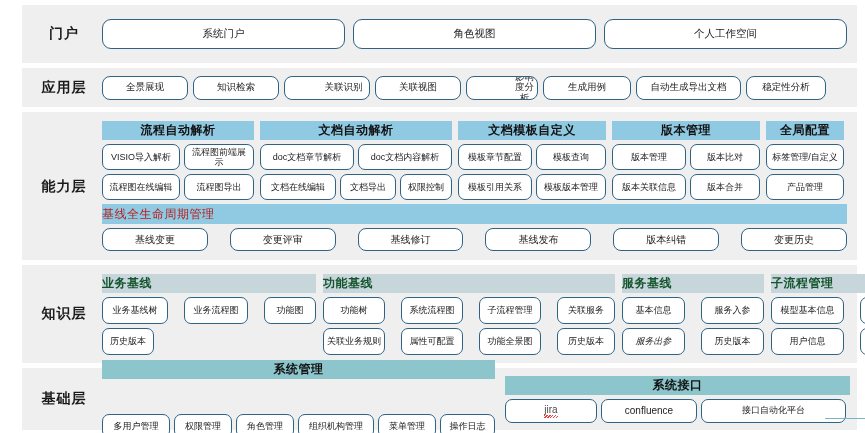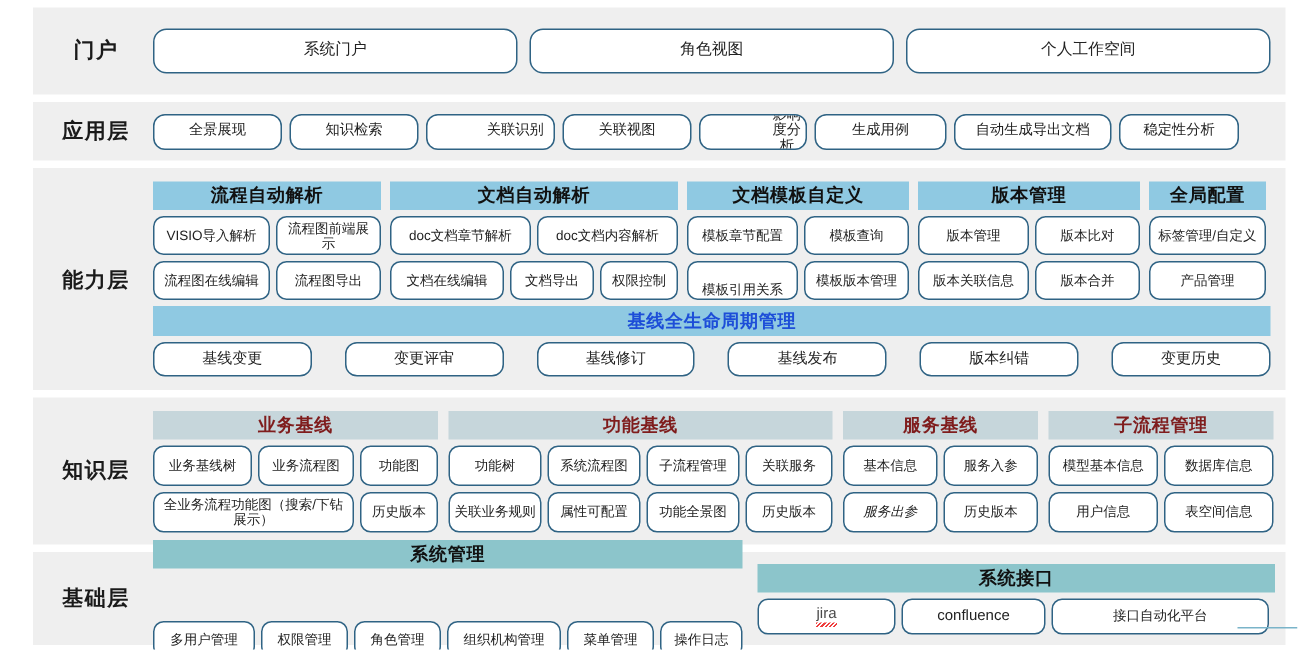--- a/index.html
+++ b/index.html
@@ -74,42 +74,42 @@
     text-align:center;
     height:19px;
     line-height:19px;
     letter-spacing:.5px;
   }
   .grp-row{display:flex;gap:4px;}
   .grp-row .btn{height:26px;}
 
   .life-head{
     background:#8fc9e2;
-    color:#1d4ed8;
+    color:#b91c1c;
     font-size:12px;
-    font-weight:bold;
-    text-align:center;
+    font-weight:normal;
+    text-align:left;
     height:20px;line-height:20px;
     letter-spacing:.5px;
   }
   .life-row{display:flex;gap:22px;}
   .life-row .btn{flex:1 1 0;height:23px;font-size:10px;border-radius:8px;}
 
   
   .band-know{height:102px;align-items:stretch;}
   .band-know .band-label{display:flex;align-items:center;justify-content:center;}
   .know-groups{display:flex;gap:7px;height:100%;align-items:center;}
   .know-group{display:flex;flex-direction:column;gap:4px;}
   .know-head{
     background:#c6d6db;
-    color:#7f1d1d;
+    color:#14532d;
     font-size:12px;font-weight:bold;
-    text-align:center;height:19px;line-height:19px;letter-spacing:.5px;
-  }
-  .know-row{display:flex;gap:4px;}
+    text-align:left;height:19px;line-height:19px;letter-spacing:.5px;
+  }
+  .know-row{display:flex;gap:16px;}
   .know-row .btn{height:27px;}
 
   
   .band-base{height:62px;align-items:stretch;}
   .band-base .band-label{display:flex;align-items:center;justify-content:center;}
   .base-groups{display:flex;gap:10px;height:100%;align-items:center;width:100%;}
   .base-group{display:flex;flex-direction:column;gap:4px;}
   .base-head{
     background:#8cc5cb;
     color:#111;
@@ -234,21 +234,21 @@
               <div class="grp-head">文档模板自定义</div>
               <div class="grp-row">
                 <div class="btn" style="flex: 0 0 74px; width: 74px;">
                   <span>模板章节配置</span>
                 </div>
                 <div class="btn" style="flex: 0 0 70px; width: 70px;">
                   <span>模板查询</span>
                 </div>
               </div>
               <div class="grp-row">
-                <div class="btn" style="flex: 0 0 74px; width: 74px; align-items: flex-end;">
+                <div class="btn" style="flex: 0 0 74px; width: 74px;">
                   <span>模板引用关系</span>
                 </div>
                 <div class="btn" style="flex: 0 0 70px; width: 70px;">
                   <span>模板版本管理</span>
                 </div>
               </div>
             </div>
             <div class="cap-group" style="flex: 0 0 148px;">
               <div class="grp-head">版本管理</div>
               <div class="grp-row">
@@ -320,23 +320,20 @@
                 <span>业务基线树</span>
               </div>
               <div class="btn" style="flex: 0 0 64px; width: 64px;">
                 <span>业务流程图</span>
               </div>
               <div class="btn" style="flex: 0 0 52px; width: 52px;">
                 <span>功能图</span>
               </div>
             </div>
             <div class="know-row">
-              <div class="btn" style="flex: 0 0 134px; width: 134px;">
-                <span>全业务流程功能图（搜索/下钻展示）</span>
-              </div>
               <div class="btn" style="flex: 0 0 52px; width: 52px;">
                 <span>历史版本</span>
               </div>
             </div>
           </div>
           <div class="know-group" style="flex: 0 0 250px;">
             <div class="know-head">功能基线</div>
             <div class="know-row">
               <div class="btn" style="flex: 0 0 62px; width: 62px;">
                 <span>功能树</span>

